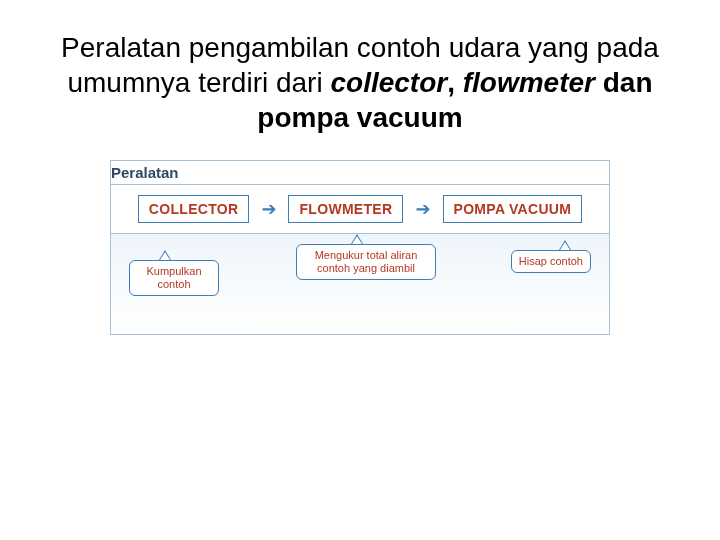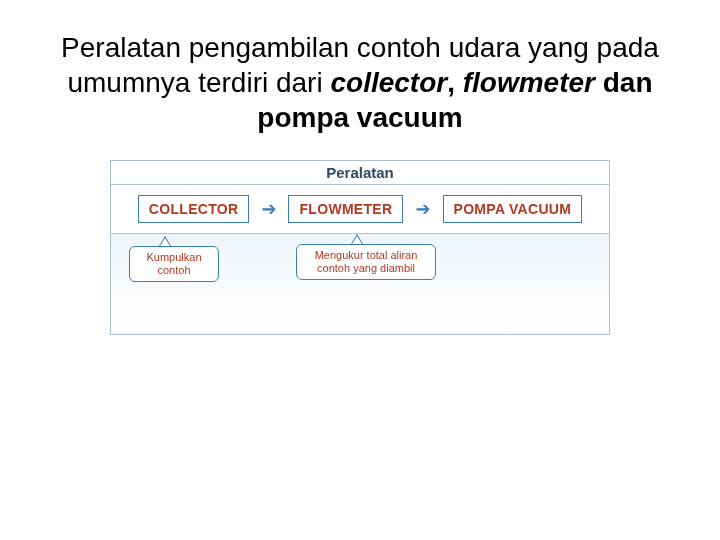--- a/index.html
+++ b/index.html
@@ -2,31 +2,31 @@
 <html><head>
 <meta charset="utf-8">
 <style>
   *{box-sizing:border-box;margin:0;padding:0}
   body{width:720px;height:540px;background:#fff;font-family:Arial,Helvetica,sans-serif;color:#000;overflow:hidden}
   .slide{width:720px;height:540px;position:relative;padding:30px 55px 0}
   .title{font-size:28px;line-height:1.25;text-align:center;margin-bottom:25px;font-weight:400}
   .title .part-bold{font-weight:700}
   .title .part-ital{font-style:italic;font-weight:700}
   .diagram{width:500px;margin:0 auto;border:1px solid #a8c2d8;background:#fff}
-  .sec-label{text-align:center;font-size:15px;font-weight:700;color:#2e4a66;padding:3px 0}
+  .sec-label{font-size:15px;font-weight:700;color:#2e4a66;padding:3px 0}
   .row-boxes{display:flex;align-items:center;justify-content:center;gap:12px;padding:10px 14px;position:relative}
   .hsep{height:1px;background:#a8c2d8}
   .node{border:1.5px solid #3d7db8;color:#b33a22;font-weight:700;font-size:14px;letter-spacing:.3px;padding:5px 10px;background:#fff;white-space:nowrap}
   .arrow{color:#3d7db8;font-size:18px}
   .fn-area{position:relative;height:100px;background:linear-gradient(#eef5fa,#fff)}
   .callout{position:absolute;font-size:11px;color:#b33a22;text-align:center;line-height:1.2}
   .bubble{border:1px solid #3d7db8;border-radius:6px;padding:4px 7px;background:#fff;display:inline-block}
   .tail{width:0;height:0;border-left:6px solid transparent;border-right:6px solid transparent;border-bottom:10px solid #3d7db8;position:absolute}
   .tail::after{content:"";position:absolute;left:-5px;top:1.5px;width:0;height:0;border-left:5px solid transparent;border-right:5px solid transparent;border-bottom:8.5px solid #fff}
-  .c1{left:18px;top:12px;max-width:90px}
+  .c1{left:18px;top:26px;max-width:90px}
   .c1 .tail{top:-10px;left:30px}
   .c2{left:185px;top:10px;max-width:140px}
   .c2 .tail{top:-10px;left:55px}
   .c3{right:18px;top:16px;max-width:100px}
   .c3 .tail{top:-10px;right:20px;left:auto}
 </style>
 </head>
 <body>
 
 <div class="slide">
@@ -51,16 +51,20 @@
 
     <div class="fn-area">
       <div class="callout c1">
         <div class="tail"></div>
         <div class="bubble">Kumpulkan contoh</div>
       </div>
       <div class="callout c2">
         <div class="tail"></div>
         <div class="bubble">Mengukur total aliran contoh yang diambil</div>
       </div>
+      <div class="callout c3">
+        <div class="tail"></div>
+        <div class="bubble">Hisap contoh</div>
+      </div>
     </div>
   </div>
 
 </div>
 
 </body></html>

